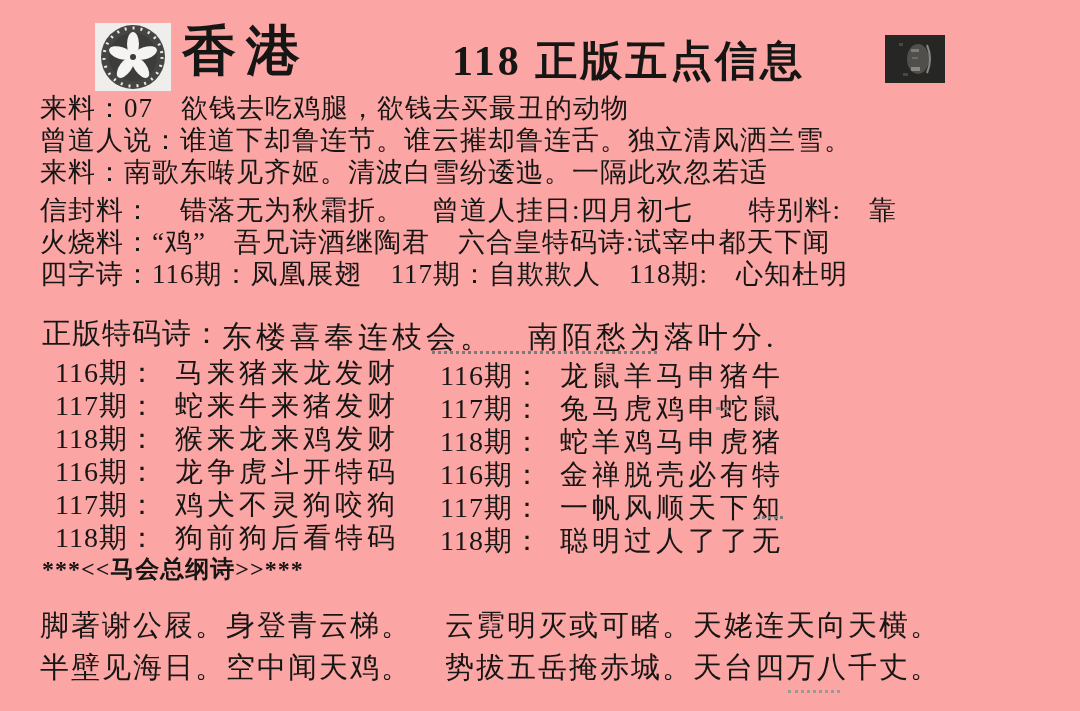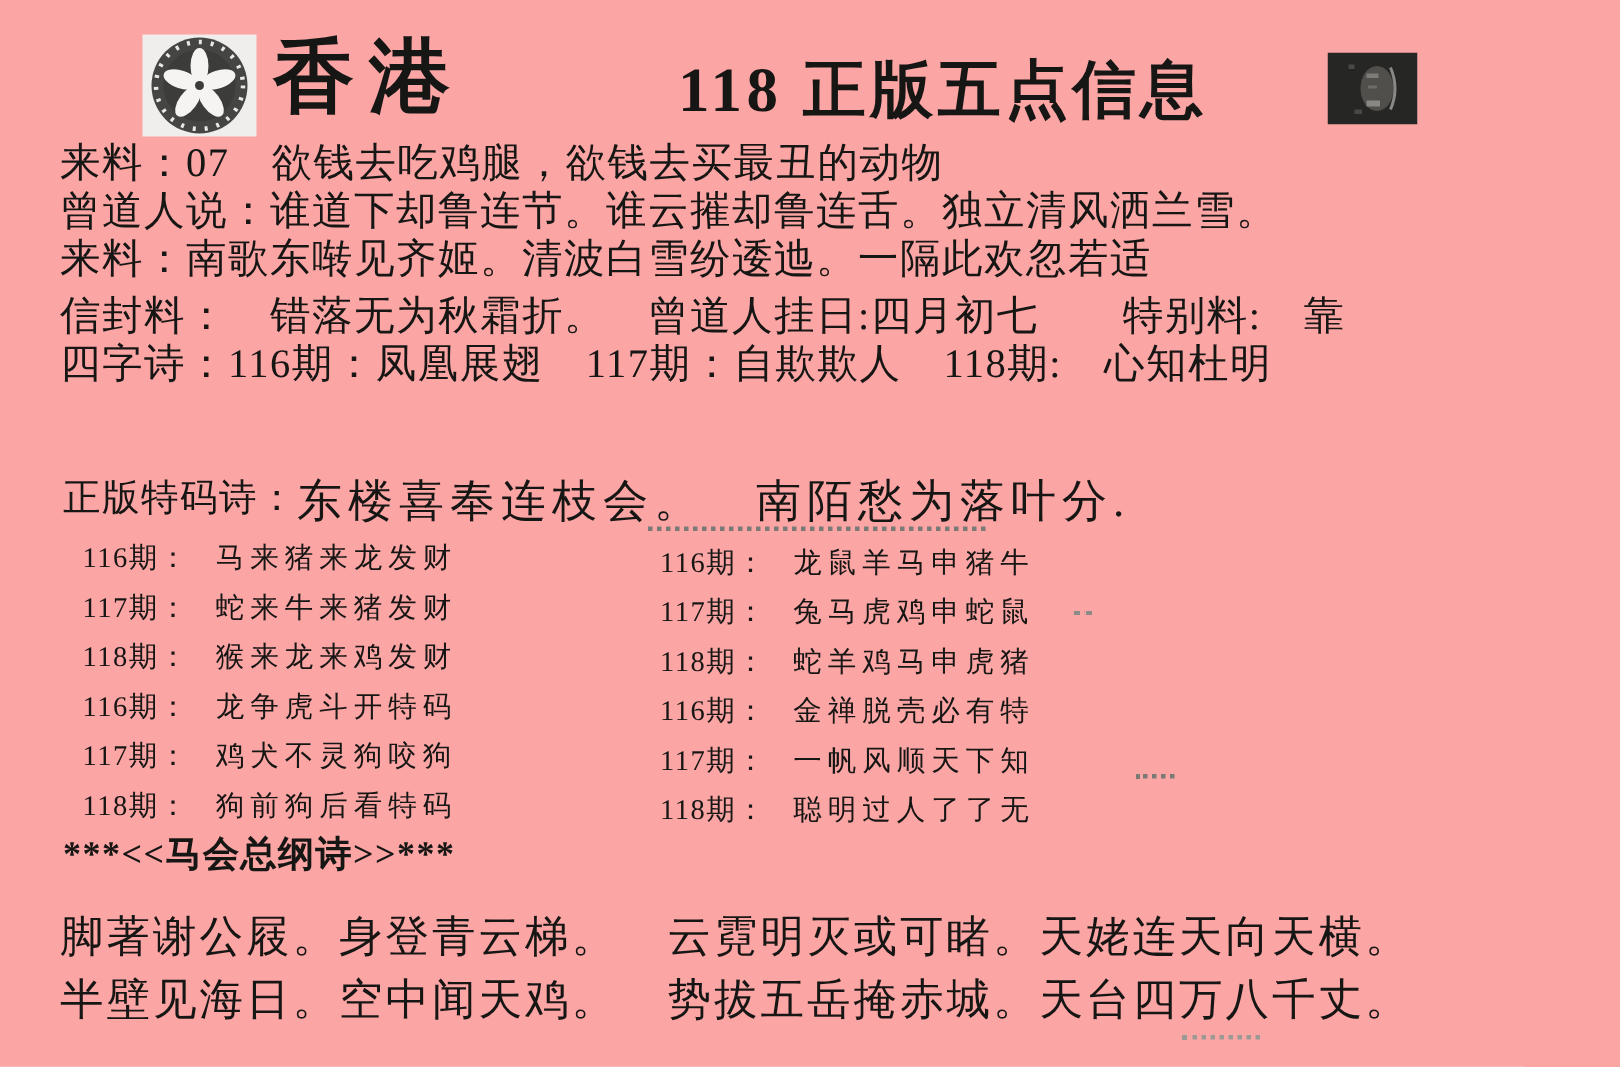--- a/index.html
+++ b/index.html
@@ -25,26 +25,26 @@
   }
   .portrait-stamp{position:absolute;left:885px;top:35px;width:60px;height:48px;}
   
   .info-lines{
     position:absolute;left:40px;top:92px;width:1010px;
     font-size:27px;line-height:32px;letter-spacing:1px;white-space:nowrap;
   }
   .info-lines .info-line:nth-child(4){margin-top:6px;}
   
   .special-verse{position:absolute;left:42px;top:314px;white-space:nowrap;}
-  .special-verse .sv-label{font-size:25px;letter-spacing:1px;vertical-align:4px;}
+  .special-verse .sv-label{font-size:29px;letter-spacing:1px;vertical-align:4px;}
   .special-verse .sv-text{font-size:30px;letter-spacing:4px;}
   
   .forecast-left{position:absolute;left:55px;top:356px;}
   .forecast-right{position:absolute;left:440px;top:359px;}
-  .f-row{height:33px;font-size:19px;line-height:33px;white-space:nowrap;}
+  .f-row{height:33px;font-size:28px;line-height:33px;white-space:nowrap;}
   .f-period{margin-right:18px;letter-spacing:1px;}
   .f-text{letter-spacing:4px;}
   
   .summary-header{
     position:absolute;left:42px;top:553px;
     font-size:24px;letter-spacing:1px;font-weight:600;text-align:center;
   }
   
   .poem{position:absolute;left:40px;top:604px;width:1010px;}
   .poem-row{height:42px;line-height:42px;white-space:nowrap;}
@@ -91,20 +91,21 @@
       <rect x="14" y="8" width="4" height="3" fill="#4a4846"></rect>
       <rect x="18" y="38" width="5" height="3" fill="#4a4846"></rect>
     </svg>
   </span>
 
   <div class="info-lines">
     <div class="info-line">来料：07　欲钱去吃鸡腿，欲钱去买最丑的动物</div>
     <div class="info-line">曾道人说：谁道下却鲁连节。谁云摧却鲁连舌。独立清风洒兰雪。</div>
     <div class="info-line">来料：南歌东啭见齐姬。清波白雪纷逶迆。一隔此欢忽若适</div>
     <div class="info-line">信封料：　错落无为秋霜折。　曾道人挂日:四月初七　　特别料:　靠</div>
+    <div class="info-line">火烧料：“鸡”　吾兄诗酒继陶君　六合皇特码诗:试宰中都天下闻</div>
     <div class="info-line">四字诗：116期：凤凰展翅　117期：自欺欺人　118期:　心知杜明</div>
   </div>
 
   <div class="special-verse">
     <span class="sv-label">正版特码诗：</span><span class="sv-text">东楼喜奉连枝会。　南陌愁为落叶分.</span>
   </div>
 
   <div class="forecast-left">
     <div class="f-row"><span class="f-period">116期：</span><span class="f-text">马来猪来龙发财</span></div>
     <div class="f-row"><span class="f-period">117期：</span><span class="f-text">蛇来牛来猪发财</span></div>

